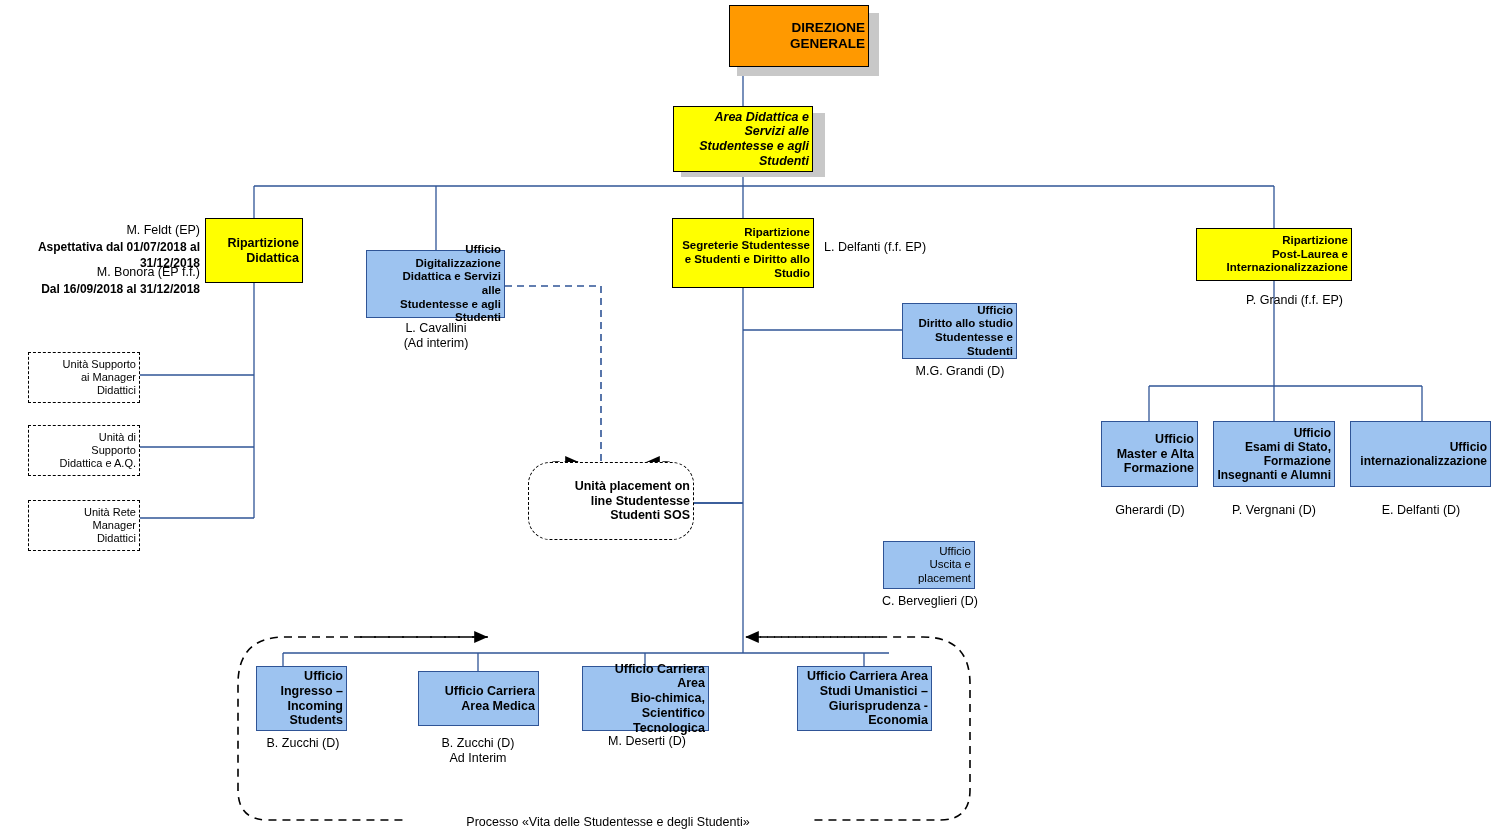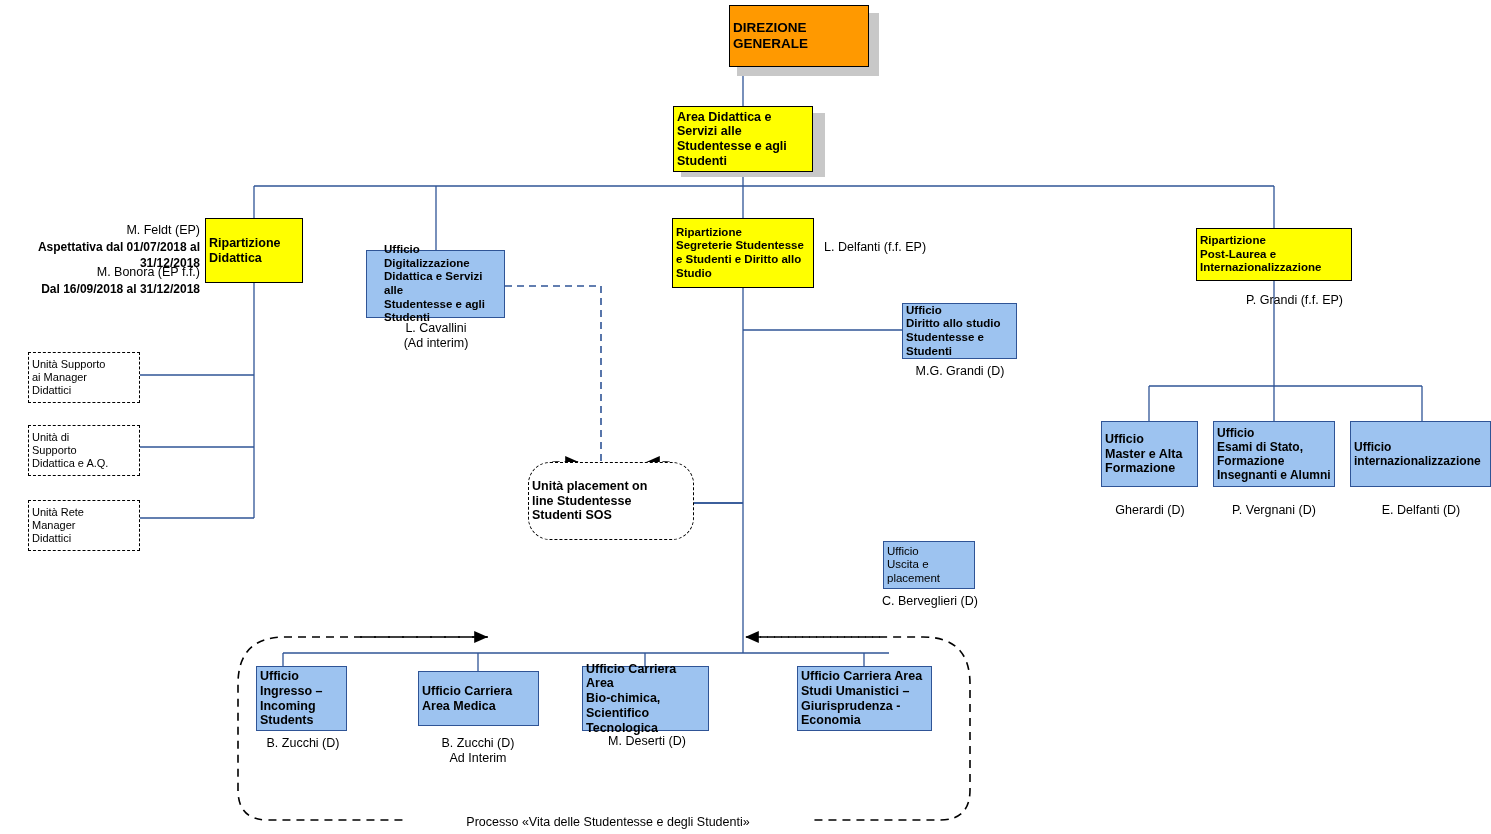--- a/index.html
+++ b/index.html
@@ -17,21 +17,21 @@
     left:0;top:0;
     width:1491px;height:834px;
     pointer-events:none;
   }
   .node{
     position:absolute;
     box-sizing:border-box;
     display:flex;
     align-items:center;
     justify-content:center;
-    text-align:left;
+    text-align:right;
     line-height:1.18;
     z-index:3;
   }
   .node-inner{width:100%;padding:0 3px;}
   
   .n-orange{
     background:#FF9900;
     border:1.5px solid #000000;
     color:#000000;
     font-weight:bold;
@@ -182,21 +182,21 @@
 
   <div class="shadow" style="left:737px;top:13px;width:142px;height:63px;"></div>
   <div class="shadow" style="left:681px;top:113px;width:144px;height:64px;"></div>
 
   <div class="node n-orange" style="left:729px;top:5px;width:140px;height:62px;">
     <div class="node-inner" style="white-space:pre-line;">DIREZIONE
 GENERALE</div>
   </div>
 
   <div class="node n-yellow" style="left:673px;top:106px;width:140px;height:66px;">
-    <div class="node-inner" style="white-space:pre-line;">Area Didattica e
+    <div class="node-inner" style="white-space:pre-line;font-style:italic;">Area Didattica e
 Servizi alle
 Studentesse e agli
 Studenti</div>
   </div>
 
   <div class="node n-yellow" style="left:205px;top:218px;width:98px;height:65px;">
     <div class="node-inner" style="white-space:pre-line;">Ripartizione
 Didattica</div>
   </div>
 

